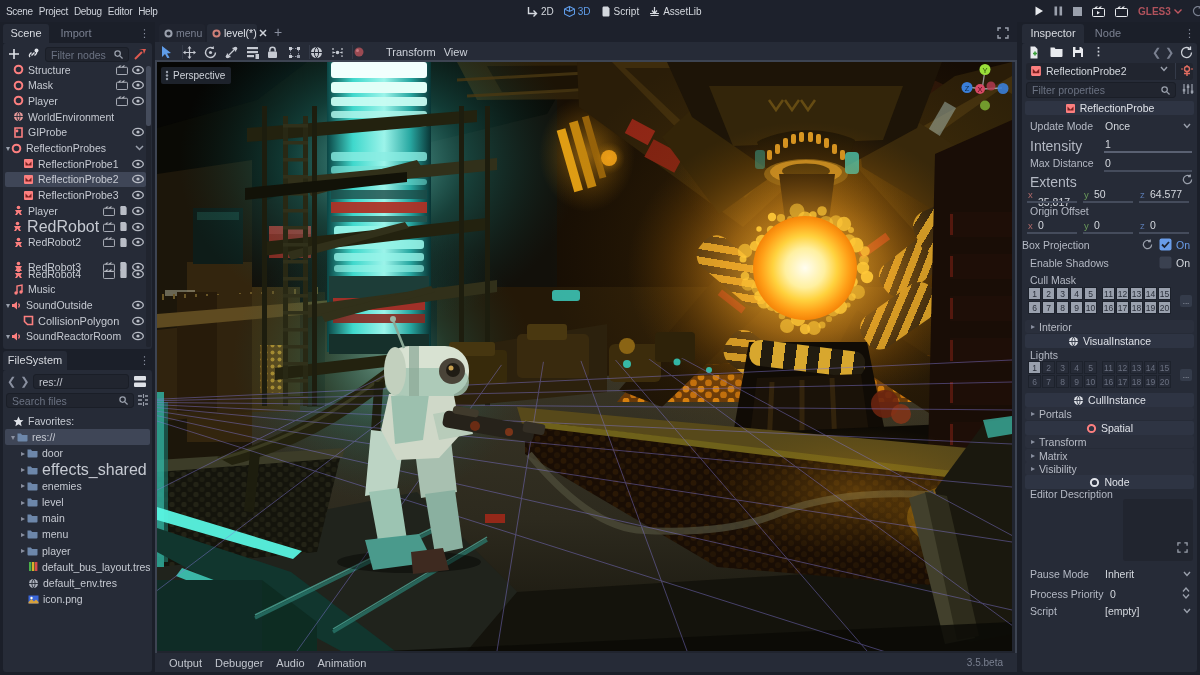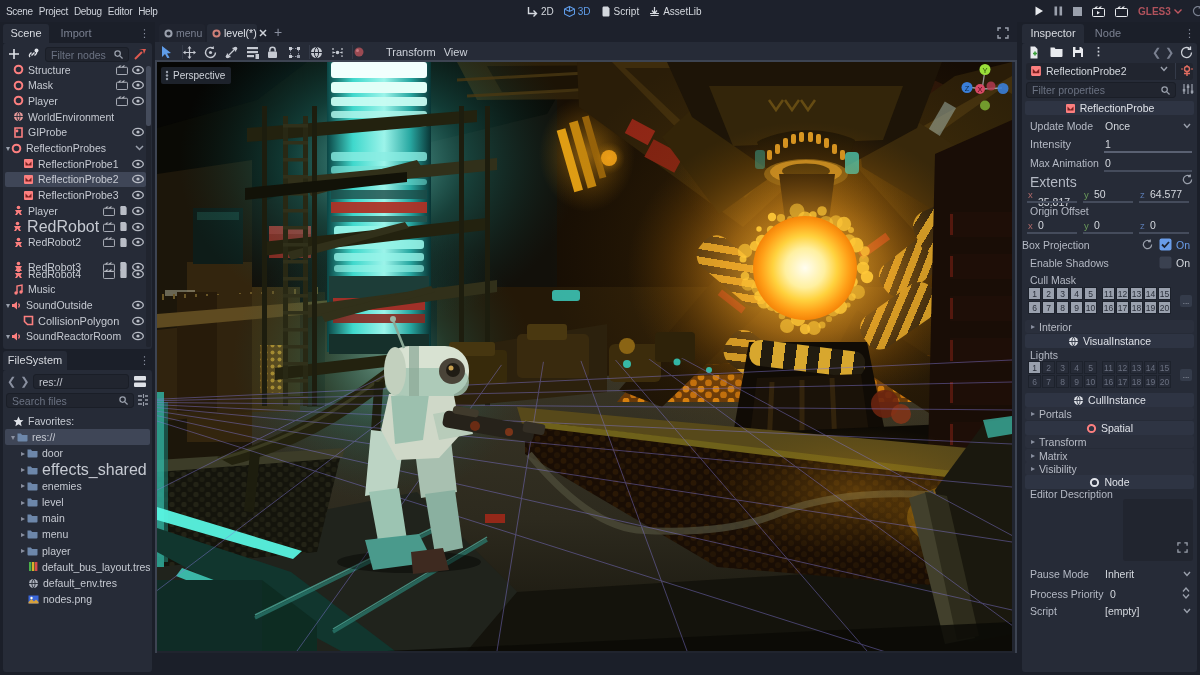--- a/index.html
+++ b/index.html
@@ -621,21 +621,21 @@
         <div style="position:absolute;left:0;top:178.2px;width:145px;height:16px;display:flex;align-items:center;">
           <span style="width:16px"></span>
           <span style="width:7px"></span>
           <span style="margin-right:4px;display:flex">
             <svg width="11" height="11" viewBox="0 0 11 11">
               <rect x="0.5" y="1.5" width="10" height="8" fill="#3a66d8"></rect>
               <path d="M0.5 8l3-3 2.5 2.5 2-2 2.5 2.5v1.5h-10z" fill="#d8a23a"></path>
               <circle cx="3.5" cy="4" r="1.2" fill="#ffe"></circle>
             </svg>
           </span>
-          <span style="font-size:10.5px;color:#c6cad2;white-space:nowrap;overflow:hidden">nodes.png</span>
+          <span style="font-size:10.5px;color:#c6cad2;white-space:nowrap;overflow:hidden">icon.png</span>
         </div>
       </div>
 </div>
 
 <div class="abs" style="left:155px;top:22px;width:862px;height:20px;background:#1d212c">
   <div class="abs row tabina" style="left:4px;top:2px;width:46px;height:18px;background:#20242f;border-radius:3px 3px 0 0;padding-left:5px;gap:3px;font-size:10.5px">
     <svg width="9" height="9" viewBox="0 0 10 10">
           <circle cx="5" cy="5" r="3.4" stroke="#9aa0ac" stroke-width="2.2" fill="none"></circle>
         </svg>menu
   </div>
@@ -1153,20 +1153,27 @@
           <text x="810" y="28.5" font-family="Liberation Sans, sans-serif" font-size="7.5" fill="#0a2a4a" text-anchor="middle">Z</text>
           <circle cx="823" cy="27" r="5" fill="#d84a66"></circle>
           <text x="823" y="30" font-family="Liberation Sans, sans-serif" font-size="7.5" fill="#4a0a1a" text-anchor="middle">X</text>
           <circle cx="834" cy="24" r="4.5" fill="#b03a50" opacity="0.85"></circle>
           <circle cx="846" cy="26.5" r="5.5" fill="#3a7ed8" opacity="0.9"></circle>
           <circle cx="828" cy="43.5" r="5" fill="#7aa832" opacity="0.9"></circle>
         </svg>
       </div>
 </div>
 
+<div class="abs row" style="left:155px;top:653px;width:862px;height:19px;background:#262b37;font-size:11px;color:#c2c6ce">
+  <span style="margin-left:14px">Output</span>
+      <span style="margin-left:13px">Debugger</span>
+      <span style="margin-left:13px">Audio</span>
+      <span style="margin-left:13px">Animation</span>
+  <span style="margin-left:auto;margin-right:14px;color:#7a8090;font-size:10px">3.5.beta</span>
+</div>
 
 <div id="insp" class="abs" style="left:1022px;top:24px;width:175px;height:648px">
   <div class="abs tabact" style="left:0;top:0;width:62px;height:19px;text-align:center;line-height:19px;font-size:11px">Inspector</div>
   <div class="abs tabina" style="left:66px;top:0;width:40px;height:19px;text-align:center;line-height:19px;font-size:11px">Node</div>
   <div class="abs" style="right:2px;top:3px;color:#8a90a0;font-size:11px">⋮</div>
   <div class="abs panel" style="left:0;top:19px;width:175px;height:629px"></div>
   <div id="inspbody"></div>
 <div class="abs" style="left:0;top:0;width:175px;height:648px">
         <div class="abs" style="left:6px;top:22px;">
           <svg width="12" height="13" viewBox="0 0 12 13">
@@ -1237,24 +1244,24 @@
               <path d="M2.5 3.5l3 3 3-3v4h-6z" fill="#7e2020"></path>
             </svg>ReflectionProbe</span>
         </div>
         <div class="abs" style="left:8px;top:96px;"><span style="font-size:10.5px;color:#b4b9c4">Update Mode</span></div>
         <div class="abs" style="left:83px;top:96px;"><span style="font-size:10.5px;color:#d4d8de">Once</span></div>
         <div class="abs" style="left:161px;top:99px;">
           <svg width="8" height="6" viewBox="0 0 8 6">
             <path d="M1 1l3 3.5L7 1" stroke="#9aa0ac" stroke-width="1.4" fill="none"></path>
           </svg>
         </div>
-        <div class="abs" style="left:8px;top:114px;"><span style="font-size:11px;color:#b4b9c4">Intensity</span></div>
+        <div class="abs" style="left:8px;top:114px;"><span style="font-size:14px;color:#b4b9c4">Intensity</span></div>
         <div class="abs" style="left:83px;top:114px;"><span style="font-size:10.5px;color:#d4d8de">1</span></div>
         <div class="abs" style="left:82px;top:127px;width:88px;height:2px;background:#5a6172"></div>
-        <div class="abs" style="left:8px;top:133px;"><span style="font-size:10.5px;color:#b4b9c4">Max Animation</span></div>
+        <div class="abs" style="left:8px;top:133px;"><span style="font-size:10.5px;color:#b4b9c4">Max Distance</span></div>
         <div class="abs" style="left:83px;top:133px;"><span style="font-size:10.5px;color:#d4d8de">0</span></div>
         <div class="abs" style="left:82px;top:146px;width:88px;height:2px;background:#454c5c"></div>
         <div class="abs" style="left:8px;top:150px;"><span style="font-size:14px;color:#b4b9c4">Extents</span></div>
         <div class="abs" style="left:160px;top:150px;">
           <svg width="11" height="11" viewBox="0 0 12 12">
             <path d="M10.5 6a4.5 4.5 0 1 1-1.7-3.5M9 0.5v2.5H6.5" stroke="#9aa0ac" fill="none" stroke-width="1.3"></path>
           </svg>
         </div>
         <div class="abs" style="left:6px;top:164px;"><span style="font-size:9.5px;color:#b06a6a">x</span></div>
         <div class="abs" style="left:16px;top:172px;"><span style="font-size:10.5px;color:#d4d8de">35.817</span></div>

